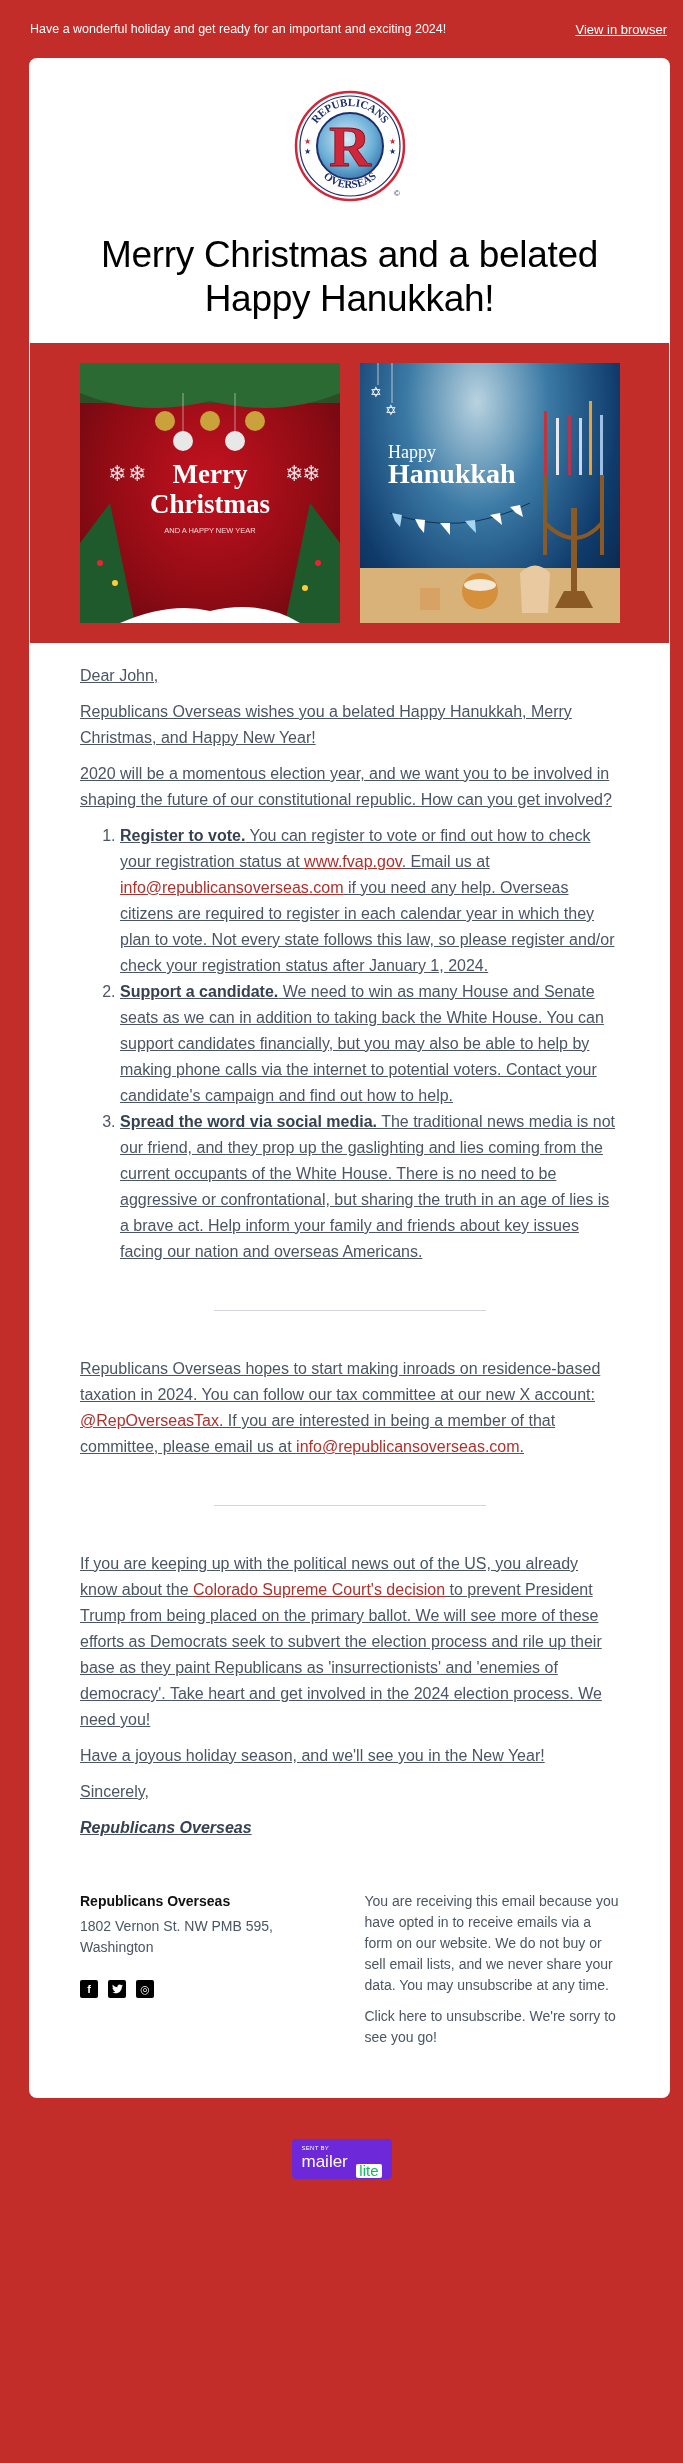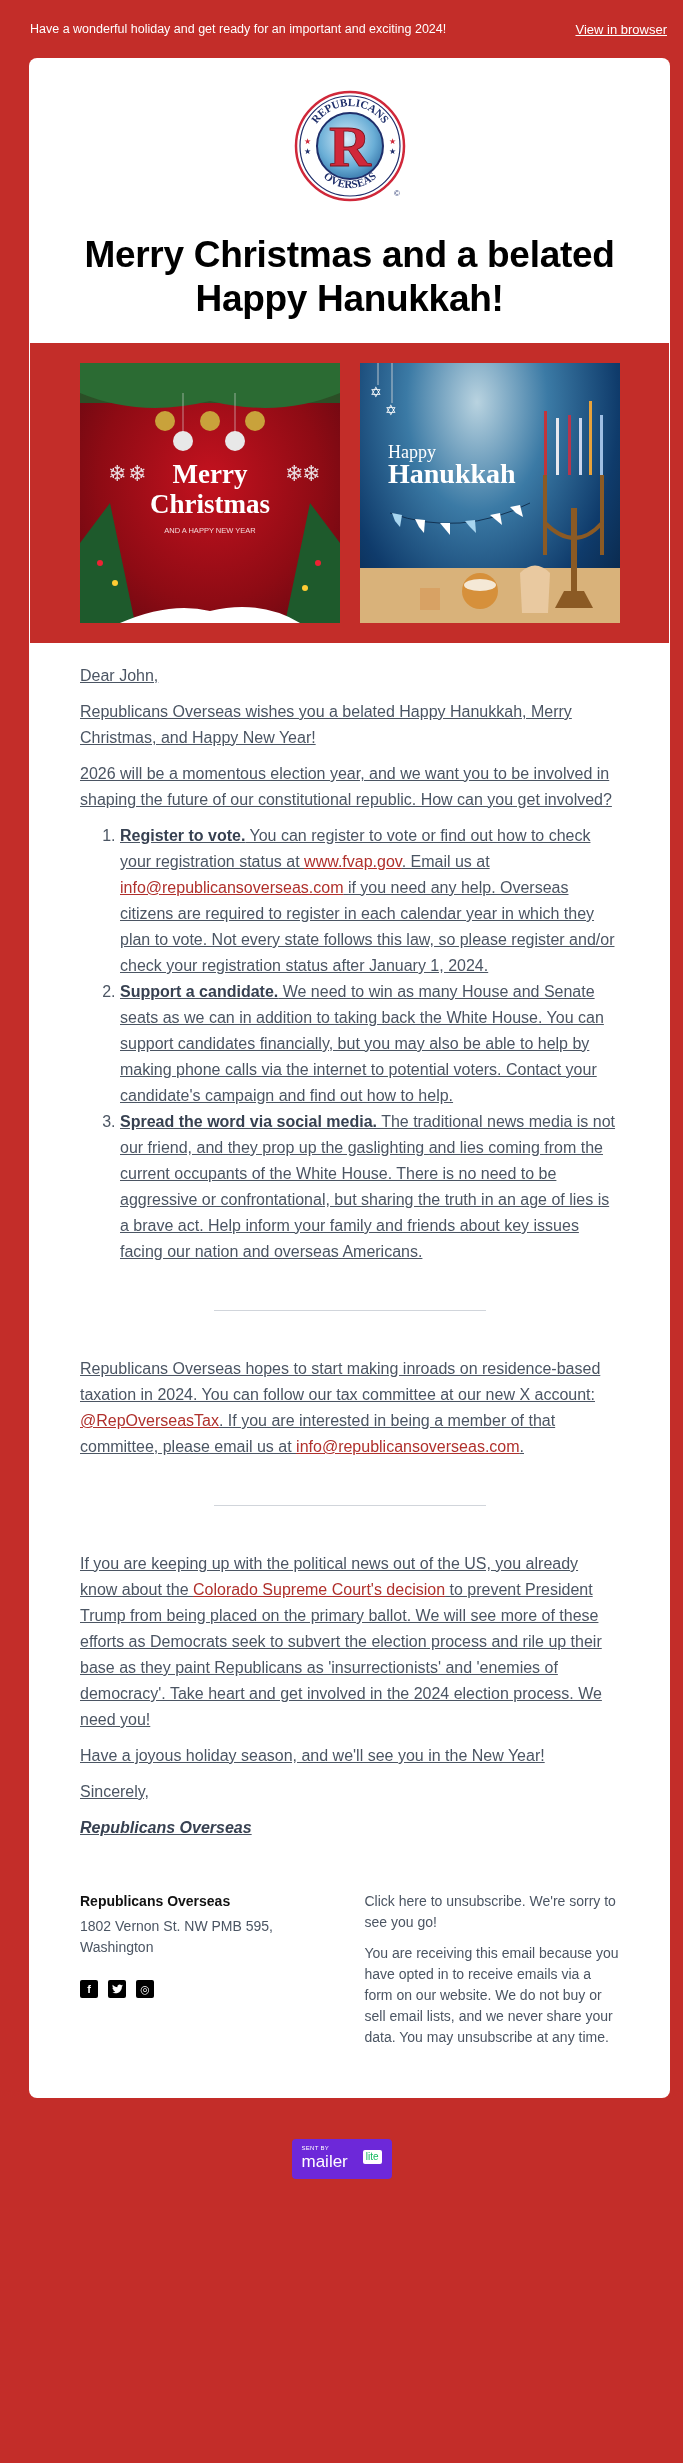--- a/index.html
+++ b/index.html
@@ -2,21 +2,21 @@
 <html><head>
 <meta charset="utf-8">
 <style>
   * { box-sizing: border-box; margin: 0; padding: 0; }
   html, body { width: 683px; background: #c32d29; }
   body { font-family: "Liberation Sans", "DejaVu Sans", sans-serif; color: #4b5563; }
   .preheader { height: 58px; display: flex; align-items: center; justify-content: space-between; padding: 0 16px 0 30px; color: #fff; font-size: 12.5px; }
   .preheader a { color: #fff; text-decoration: underline; font-size: 13px; }
   .card { margin: 0 13px 0 29px; width: 641px; background: #fff; border-radius: 8px; overflow: hidden; }
   .logo-wrap { height: 175px; display: flex; justify-content: center; align-items: flex-start; padding-top: 30px; }
-  .headline { text-align: center; color: #000; font-weight: bold; font-size: 37px; line-height: 44px; padding: 0 40px 22px; letter-spacing: -0.3px; }
+  .headline { text-align: center; color: #000; font-weight: normal; font-size: 37px; line-height: 44px; padding: 0 40px 22px; letter-spacing: -0.3px; }
   .band { background: #c32d29; height: 300px; display: flex; justify-content: center; gap: 20px; padding-top: 20px; margin: 0 1px; }
   .img-box { width: 260px; height: 260px; position: relative; overflow: hidden; }
   .xmas { background: radial-gradient(ellipse at 50% 45%, #c4121f 0%, #8e0b14 60%, #5e0710 100%); }
   .hanu { background: radial-gradient(ellipse at 45% 15%, #b9d3e0 0%, #3b7aa5 35%, #0f3b6b 70%, #08213f 100%); }
   .body { padding: 20px 51px 0 51px; font-size: 16px; line-height: 26px; color: #4b5563; text-decoration: underline; }
   .body p { margin-bottom: 10px; }
   .body a { color: #b0302c; text-decoration: underline; }
   .body ol { padding-left: 40px; margin-bottom: 28px; }
   .body ol li { padding-left: 0; }
   .body b { color: #374151; }
@@ -27,21 +27,21 @@
   .footer-left .org { font-weight: bold; color: #111; margin-bottom: 4px; }
   .footer-left p { margin-bottom: 8px; }
   .social { display: flex; gap: 10px; margin-top: 22px; }
   .social span { width: 18px; height: 18px; background: #000; color: #fff; display: flex; align-items: center; justify-content: center; font-size: 11px; font-weight: bold; border-radius: 2px; }
   .footer-right { width: 260px; font-size: 14px; line-height: 21px; color: #4b5563; }
   .footer-right p { margin-bottom: 10px; }
   .badge-wrap { height: 121px; display: flex; justify-content: center; align-items: center; }
   .badge { width: 100px; height: 40px; background: #6d28d9; border-radius: 4px; color: #fff; padding: 5px 10px; position: relative; }
   .badge .sent { font-size: 6px; letter-spacing: 0.3px; display: block; line-height: 8px; }
   .badge .mailer { font-size: 17px; line-height: 20px; }
-  .badge .lite { position: absolute; right: 10px; top: 11px; background: #fff; color: #13b95f; font-size: 10px; padding: 1px 3px; border-radius: 2px; line-height: 12px; }
+  .badge .lite { position: absolute; right: 10px; top: 25px; background: #fff; color: #13b95f; font-size: 15px; padding: 1px 3px; border-radius: 2px; line-height: 12px; }
 </style>
 </head>
 <body>
 
 <div class="preheader">
   <span>Have a wonderful holiday and get ready for an important and exciting 2024!</span>
   <a href="#">View in browser</a>
 </div>
 
 <div class="card">
@@ -134,21 +134,21 @@
         <ellipse cx="120" cy="222" rx="16" ry="6" fill="#f4e8d6"></ellipse>
         <path d="M160 210 Q175 195 190 210 L188 250 L162 250 Z" fill="#e9c9a0"></path>
         <rect x="60" y="225" width="20" height="22" fill="#d8a264"></rect>
       </svg>
     </div>
   </div>
 
   <div class="body">
     <p>Dear John,</p>
     <p>Republicans Overseas wishes you a belated Happy Hanukkah, Merry Christmas, and Happy New Year!</p>
-    <p>2026 will be a momentous election year, and we want you to be involved in shaping the future of our constitutional republic. How can you get involved?</p>
+    <p>2020 will be a momentous election year, and we want you to be involved in shaping the future of our constitutional republic. How can you get involved?</p>
     <ol>
       <li>
         <b>Register to vote.</b><span> You can register to vote or find out how to check your registration status at </span><a href="#">www.fvap.gov</a><span>.  Email us at </span><a href="#">info@republicansoverseas.com</a><span> if you need any help. Overseas citizens are required to register in each calendar year in which they plan to vote. Not every state follows this law, so please register and/or check your registration status after January 1, 2024.</span>
       </li>
       <li>
         <b>Support a candidate.</b><span>  We need to win as many House and Senate seats as we can in addition to taking back the White House. You can support candidates financially, but you may also be able to help by making phone calls via the internet to potential voters. Contact your candidate's campaign and find out how to help.</span>
       </li>
       <li>
         <b>Spread the word via social media.</b><span> The traditional news media is not our friend, and they prop up the gaslighting and lies coming from the current occupants of the White House. There is no need to be aggressive or confrontational, but sharing the truth in an age of lies is a brave act. Help inform your family and friends about key issues facing our nation and overseas Americans.</span>
       </li>
@@ -174,22 +174,22 @@
         <span>f</span>
         <span>
           <svg width="11" height="10" viewBox="0 0 24 20">
               <path fill="#fff" d="M24 2.4c-.9.4-1.8.7-2.8.8 1-.6 1.8-1.6 2.2-2.7-1 .6-2 1-3.1 1.2C19.3.7 18 0 16.6 0c-2.7 0-4.9 2.2-4.9 4.9 0 .4 0 .8.1 1.1C7.7 5.8 4.1 3.9 1.7.9c-.4.7-.7 1.6-.7 2.5 0 1.7.9 3.2 2.2 4.1-.8 0-1.6-.2-2.2-.6v.1c0 2.4 1.7 4.4 3.9 4.8-.4.1-.8.2-1.3.2-.3 0-.6 0-.9-.1.6 2 2.4 3.4 4.6 3.4-1.7 1.3-3.8 2.1-6.1 2.1-.4 0-.8 0-1.2-.1 2.2 1.4 4.8 2.2 7.5 2.2 9.1 0 14-7.5 14-14v-.6c1-.7 1.8-1.6 2.5-2.5z"></path>
             </svg>
         </span>
         <span>◎</span>
       </div>
     </div>
     <div class="footer-right">
+      <p>You are receiving this email because you have opted in to receive emails via a form on our website. We do not buy or sell email lists, and we never share your data. You may unsubscribe at any time.</p>
       <p>Click here to unsubscribe. We're sorry to see you go!</p>
-      <p>You are receiving this email because you have opted in to receive emails via a form on our website. We do not buy or sell email lists, and we never share your data. You may unsubscribe at any time.</p>
     </div>
   </div>
 </div>
 
 <div class="badge-wrap">
   <div class="badge">
     <span class="sent">SENT BY</span>
     <span class="mailer">mailer</span>
     <span class="lite">lite</span>
   </div>

